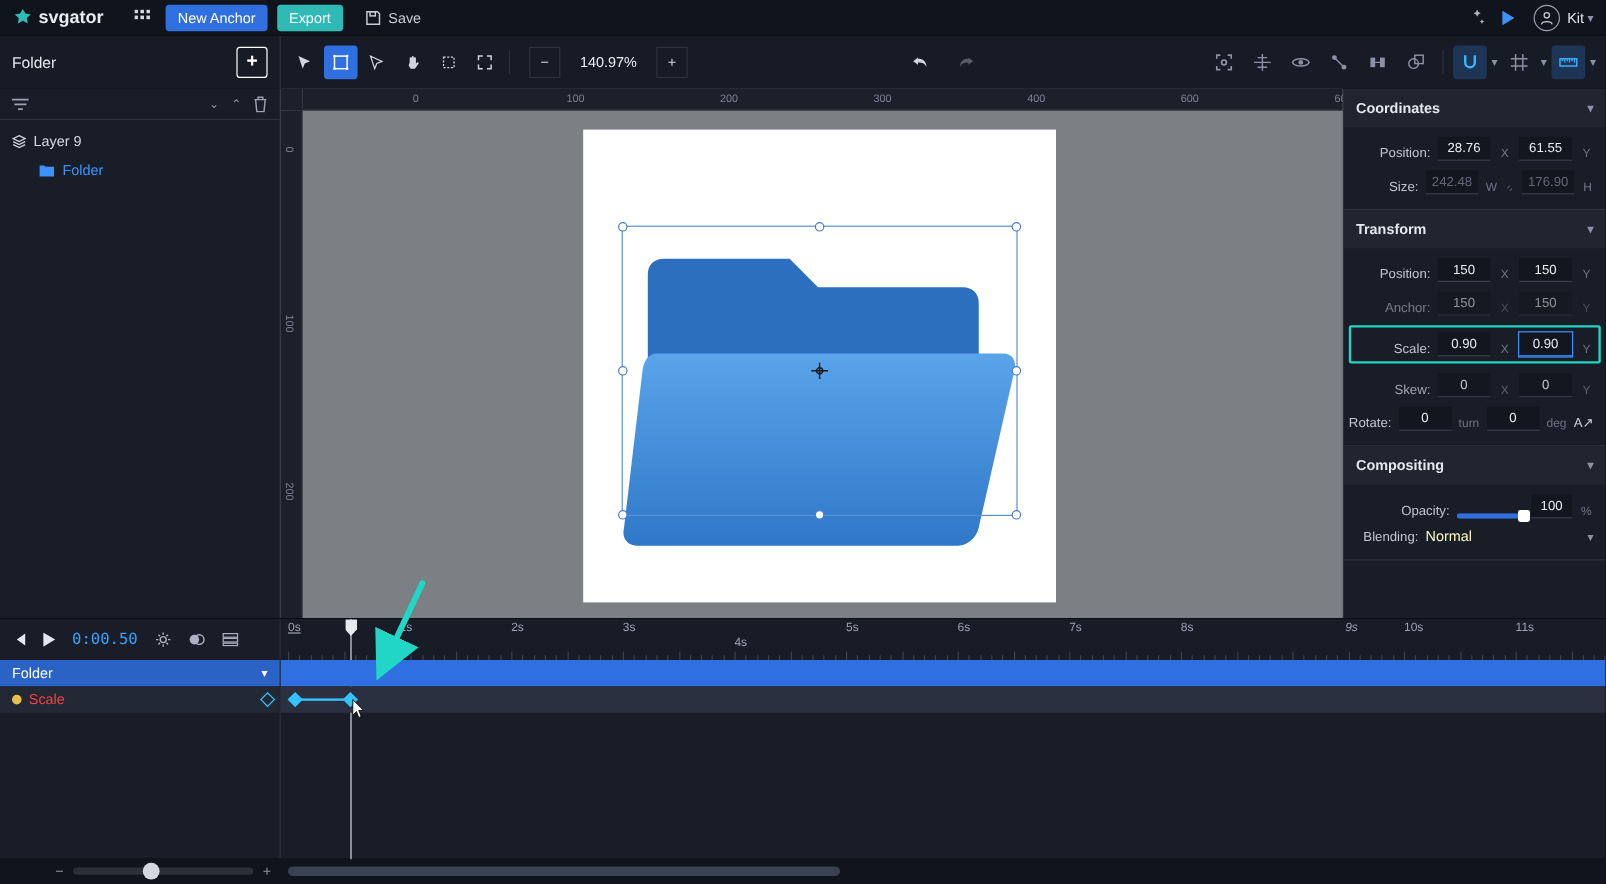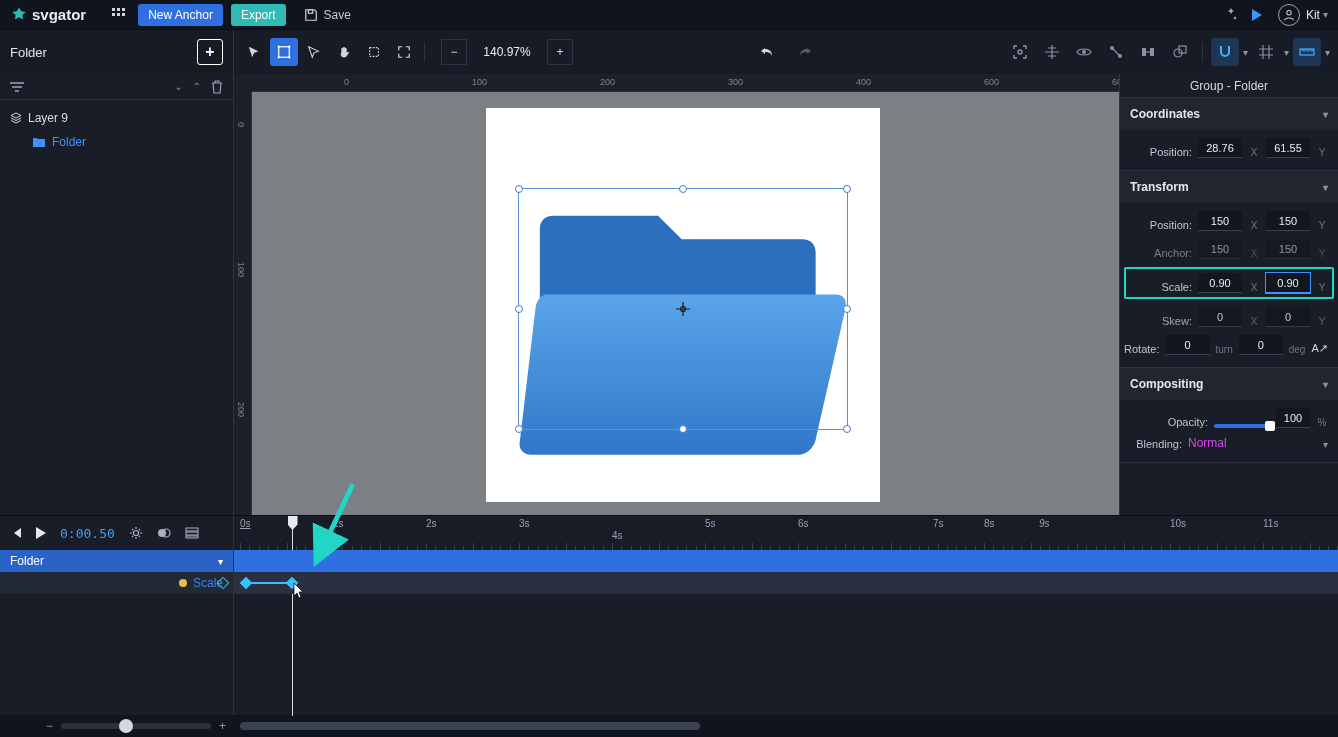--- a/index.html
+++ b/index.html
@@ -91,21 +91,21 @@
   .tl-left-ctrls{width:234px;height:100%;display:flex;align-items:center;gap:14px;padding:0 10px;border-right:1px solid var(--line);}
   .tl-time{color:#34a3ff;font-size:13px;font-family:monospace;}
   .tl-ruler{flex:1;position:relative;background:#171c26;height:100%;}
   .tl-ruler .sec{position:absolute;top:2px;font-size:10px;color:#9aa2b2;}
   .playhead{position:absolute;top:0;bottom:-166px;width:1px;background:#d5dae4;}
   .playhead-cap{position:absolute;top:0;left:50%;margin-left:-5px;width:10px;height:14px;background:#e6eaf1;clip-path:polygon(0 0,100% 0,100% 60%,50% 100%,0 60%);}
   .tl-body{flex:1;display:flex;position:relative;}
   .tl-tree{width:234px;border-right:1px solid var(--line);}
   .tl-tree-row{height:22px;display:flex;align-items:center;padding:0 10px;font-size:12px;}
   .tl-folder-row{background:#2a62c6;color:#fff;justify-content:space-between;}
-  .tl-scale-row{background:#222834;color:#3b82f6;gap:6px;justify-content:flex-end;}
+  .tl-scale-row{background:#222834;color:#ef4444;gap:6px;}
   .bulb{width:8px;height:8px;border-radius:50%;background:#e4c04e;}
   .tl-tracks{flex:1;position:relative;}
   .track-row{height:22px;position:relative;}
   .track-folder{background:#2f6fe0;}
   .track-scale{background:#2a3040;}
   .kf{position:absolute;top:50%;width:9px;height:9px;background:#35c3ff;transform:translate(-50%,-50%) rotate(45deg);}
   .kf.hollow{background:transparent;border:1.5px solid #35c3ff;}
   .kf-line{position:absolute;top:50%;height:2px;background:#35c3ff;transform:translateY(-50%);}
 
   .tl-scroll{height:22px;background:#10141c;display:flex;align-items:center;}
@@ -374,34 +374,43 @@
           <svg width="14" height="14" viewBox="0 0 14 14">
               <path d="M7 0v14M0 7h14" stroke="#1b1b1b" stroke-width="1.2"></path>
               <circle cx="7" cy="7" r="2.5" fill="none" stroke="#1b1b1b" stroke-width="1.2"></circle>
             </svg>
         </div>
       </div>
     </div>
   </div>
 
   <div class="props">
-    <div class="props-title">Group - Folder</div>
 
     <div class="sect">
       <div class="sect-hdr">
         <span>Coordinates</span>
           <span class="chev">▾</span>
       </div>
       <div class="sect-body">
         <div class="prow">
           <span class="plabel">Position:</span>
           <input class="pinput" value="28.76" style="">
             <span class="punit">X</span>
           <input class="pinput" value="61.55" style="">
             <span class="punit">Y</span>
+        </div>
+        <div class="prow">
+          <span class="plabel">Size:</span>
+          <input class="pinput dim" value="242.48" style="">
+            <span class="punit">W</span>
+          <svg width="10" height="10" viewBox="0 0 10 10">
+              <path d="M3 5a2 2 0 012-2h0M7 5a2 2 0 01-2 2h0" stroke="#5f6776" fill="none"></path>
+            </svg>
+          <input class="pinput dim" value="176.90" style="">
+            <span class="punit">H</span>
         </div>
       </div>
     </div>
 
     <div class="sect">
       <div class="sect-hdr">
         <span>Transform</span>
           <span class="chev">▾</span>
       </div>
       <div class="sect-body">
@@ -454,21 +463,21 @@
           <span class="plabel">Opacity:</span>
           <div class="opacity-track">
             <div class="opacity-fill"></div>
               <div class="opacity-knob"></div>
           </div>
           <input class="pinput" style="width: 34px;" value="100">
           <span class="punit">%</span>
         </div>
         <div class="prow">
           <span class="plabel">Blending:</span>
-          <span style="flex:1;color:#d946ef">Normal</span>
+          <span style="flex:1;color:#fef9c3">Normal</span>
           <span class="chev">▾</span>
         </div>
       </div>
     </div>
   </div>
 </div>
 
 <div class="timeline">
   <div class="tl-top">
     <div class="tl-left-ctrls">
@@ -577,21 +586,21 @@
         <div style="position: absolute; bottom: 0px; width: 1px; background: rgb(58, 65, 80); height: 7px; left: 564px;"></div>
         <div style="position: absolute; bottom: 0px; width: 1px; background: rgb(58, 65, 80); height: 4px; left: 573.3px;"></div>
         <div style="position: absolute; bottom: 0px; width: 1px; background: rgb(58, 65, 80); height: 4px; left: 582.6px;"></div>
         <div style="position: absolute; bottom: 0px; width: 1px; background: rgb(58, 65, 80); height: 4px; left: 591.9px;"></div>
         <div style="position: absolute; bottom: 0px; width: 1px; background: rgb(58, 65, 80); height: 4px; left: 601.2px;"></div>
         <div style="position: absolute; bottom: 0px; width: 1px; background: rgb(58, 65, 80); height: 7px; left: 610.5px;"></div>
         <div style="position: absolute; bottom: 0px; width: 1px; background: rgb(58, 65, 80); height: 4px; left: 619.8px;"></div>
         <div style="position: absolute; bottom: 0px; width: 1px; background: rgb(58, 65, 80); height: 4px; left: 629.1px;"></div>
         <div style="position: absolute; bottom: 0px; width: 1px; background: rgb(58, 65, 80); height: 4px; left: 638.4px;"></div>
         <div style="position: absolute; bottom: 0px; width: 1px; background: rgb(58, 65, 80); height: 4px; left: 647.7px;"></div>
-        <span class="sec" style="left: 657px; margin-left: 42px;">7s</span>
+        <span class="sec" style="left: 657px;">7s</span>
         <div style="position: absolute; bottom: 0px; width: 1px; background: rgb(58, 65, 80); height: 7px; left: 657px;"></div>
         <div style="position: absolute; bottom: 0px; width: 1px; background: rgb(58, 65, 80); height: 4px; left: 666.3px;"></div>
         <div style="position: absolute; bottom: 0px; width: 1px; background: rgb(58, 65, 80); height: 4px; left: 675.6px;"></div>
         <div style="position: absolute; bottom: 0px; width: 1px; background: rgb(58, 65, 80); height: 4px; left: 684.9px;"></div>
         <div style="position: absolute; bottom: 0px; width: 1px; background: rgb(58, 65, 80); height: 4px; left: 694.2px;"></div>
         <div style="position: absolute; bottom: 0px; width: 1px; background: rgb(58, 65, 80); height: 7px; left: 703.5px;"></div>
         <div style="position: absolute; bottom: 0px; width: 1px; background: rgb(58, 65, 80); height: 4px; left: 712.8px;"></div>
         <div style="position: absolute; bottom: 0px; width: 1px; background: rgb(58, 65, 80); height: 4px; left: 722.1px;"></div>
         <div style="position: absolute; bottom: 0px; width: 1px; background: rgb(58, 65, 80); height: 4px; left: 731.4px;"></div>
         <div style="position: absolute; bottom: 0px; width: 1px; background: rgb(58, 65, 80); height: 4px; left: 740.7px;"></div>
@@ -599,21 +608,21 @@
         <div style="position: absolute; bottom: 0px; width: 1px; background: rgb(58, 65, 80); height: 7px; left: 750px;"></div>
         <div style="position: absolute; bottom: 0px; width: 1px; background: rgb(58, 65, 80); height: 4px; left: 759.3px;"></div>
         <div style="position: absolute; bottom: 0px; width: 1px; background: rgb(58, 65, 80); height: 4px; left: 768.6px;"></div>
         <div style="position: absolute; bottom: 0px; width: 1px; background: rgb(58, 65, 80); height: 4px; left: 777.9px;"></div>
         <div style="position: absolute; bottom: 0px; width: 1px; background: rgb(58, 65, 80); height: 4px; left: 787.2px;"></div>
         <div style="position: absolute; bottom: 0px; width: 1px; background: rgb(58, 65, 80); height: 7px; left: 796.5px;"></div>
         <div style="position: absolute; bottom: 0px; width: 1px; background: rgb(58, 65, 80); height: 4px; left: 805.8px;"></div>
         <div style="position: absolute; bottom: 0px; width: 1px; background: rgb(58, 65, 80); height: 4px; left: 815.1px;"></div>
         <div style="position: absolute; bottom: 0px; width: 1px; background: rgb(58, 65, 80); height: 4px; left: 824.4px;"></div>
         <div style="position: absolute; bottom: 0px; width: 1px; background: rgb(58, 65, 80); height: 4px; left: 833.7px;"></div>
-        <span class="sec" style="left: 805px; font-style: italic;">9s</span>
+        <span class="sec" style="left: 887px; font-style: italic;">9s</span>
         <div style="position: absolute; bottom: 0px; width: 1px; background: rgb(58, 65, 80); height: 7px; left: 843px;"></div>
         <div style="position: absolute; bottom: 0px; width: 1px; background: rgb(58, 65, 80); height: 4px; left: 852.3px;"></div>
         <div style="position: absolute; bottom: 0px; width: 1px; background: rgb(58, 65, 80); height: 4px; left: 861.6px;"></div>
         <div style="position: absolute; bottom: 0px; width: 1px; background: rgb(58, 65, 80); height: 4px; left: 870.9px;"></div>
         <div style="position: absolute; bottom: 0px; width: 1px; background: rgb(58, 65, 80); height: 4px; left: 880.2px;"></div>
         <div style="position: absolute; bottom: 0px; width: 1px; background: rgb(58, 65, 80); height: 7px; left: 889.5px;"></div>
         <div style="position: absolute; bottom: 0px; width: 1px; background: rgb(58, 65, 80); height: 4px; left: 898.8px;"></div>
         <div style="position: absolute; bottom: 0px; width: 1px; background: rgb(58, 65, 80); height: 4px; left: 908.1px;"></div>
         <div style="position: absolute; bottom: 0px; width: 1px; background: rgb(58, 65, 80); height: 4px; left: 917.4px;"></div>
         <div style="position: absolute; bottom: 0px; width: 1px; background: rgb(58, 65, 80); height: 4px; left: 926.7px;"></div>

